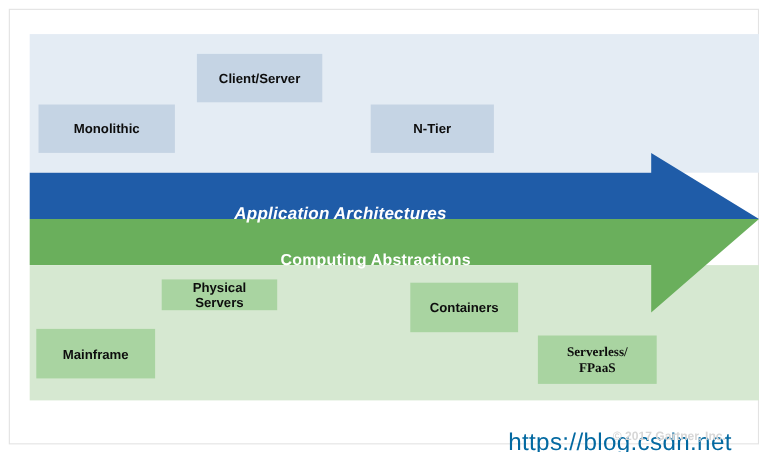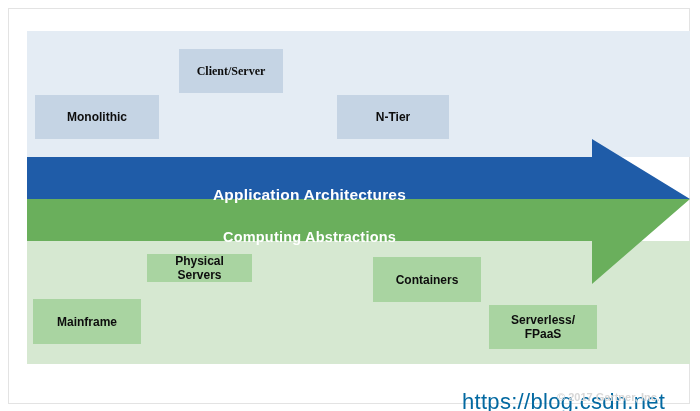--- a/index.html
+++ b/index.html
@@ -79,24 +79,26 @@
     text-align: center;
     color: #ffffff;
     font-weight: bold;
     letter-spacing: 0.2px;
     white-space: nowrap;
     pointer-events: none;
   }
   .caption-app {
     top: 155px;
     font-size: 15.5px;
+    font-style: italic;
   }
   .caption-comp {
     top: 198px;
     font-size: 14.5px;
+    margin-left: 32px;
   }
 
   
   .node {
     position: absolute;
     display: flex;
     align-items: center;
     justify-content: center;
     text-align: center;
     font-weight: bold;
@@ -161,44 +163,44 @@
 
         <polygon points="0,168 565,168 663,168 565,253 565,210 0,210" fill="#6aaf5c"></polygon>
       </svg>
 
       <div class="band-caption caption-app">Application Architectures</div>
       <div class="band-caption caption-comp">Computing Abstractions</div>
 
       <div class="node node-arch" style="left:8px; top:64px; width:124px; height:44px;">
         <span>Monolithic</span>
       </div>
-      <div class="node node-arch" style="left:152px; top:18px; width:104px; height:44px;font-family:Liberation Serif, serif;">
+      <div class="node node-arch" style="left:152px; top:18px; width:114px; height:44px;">
         <span>Client/Server</span>
       </div>
       <div class="node node-arch" style="left:310px; top:64px; width:112px; height:44px;">
         <span>N-Tier</span>
       </div>
 
       <div class="node node-abs" style="left:6px; top:268px; width:108px; height:45px;">
         <span>
           <span>Mainframe</span>
         </span>
       </div>
       <div class="node node-abs" style="left:120px; top:223px; width:105px; height:28px;">
         <span>
           <span>Physical</span>
           <span>Servers</span>
         </span>
       </div>
-      <div class="node node-abs" style="left:346px; top:226px; width:108px; height:45px;">
+      <div class="node node-abs" style="left:346px; top:226px; width:98px; height:45px;">
         <span>
           <span>Containers</span>
         </span>
       </div>
-      <div class="node node-abs" style="left:462px; top:274px; width:108px; height:44px;">
+      <div class="node node-abs" style="left:462px; top:274px; width:108px; height:44px;font-family:Liberation Serif, serif;">
         <span>
           <span>Serverless/</span>
           <span>FPaaS</span>
         </span>
       </div>
 
     </div>
 
     <div class="footer-area">
       <div class="wm-csdn">https://blog.csdn.net</div>

